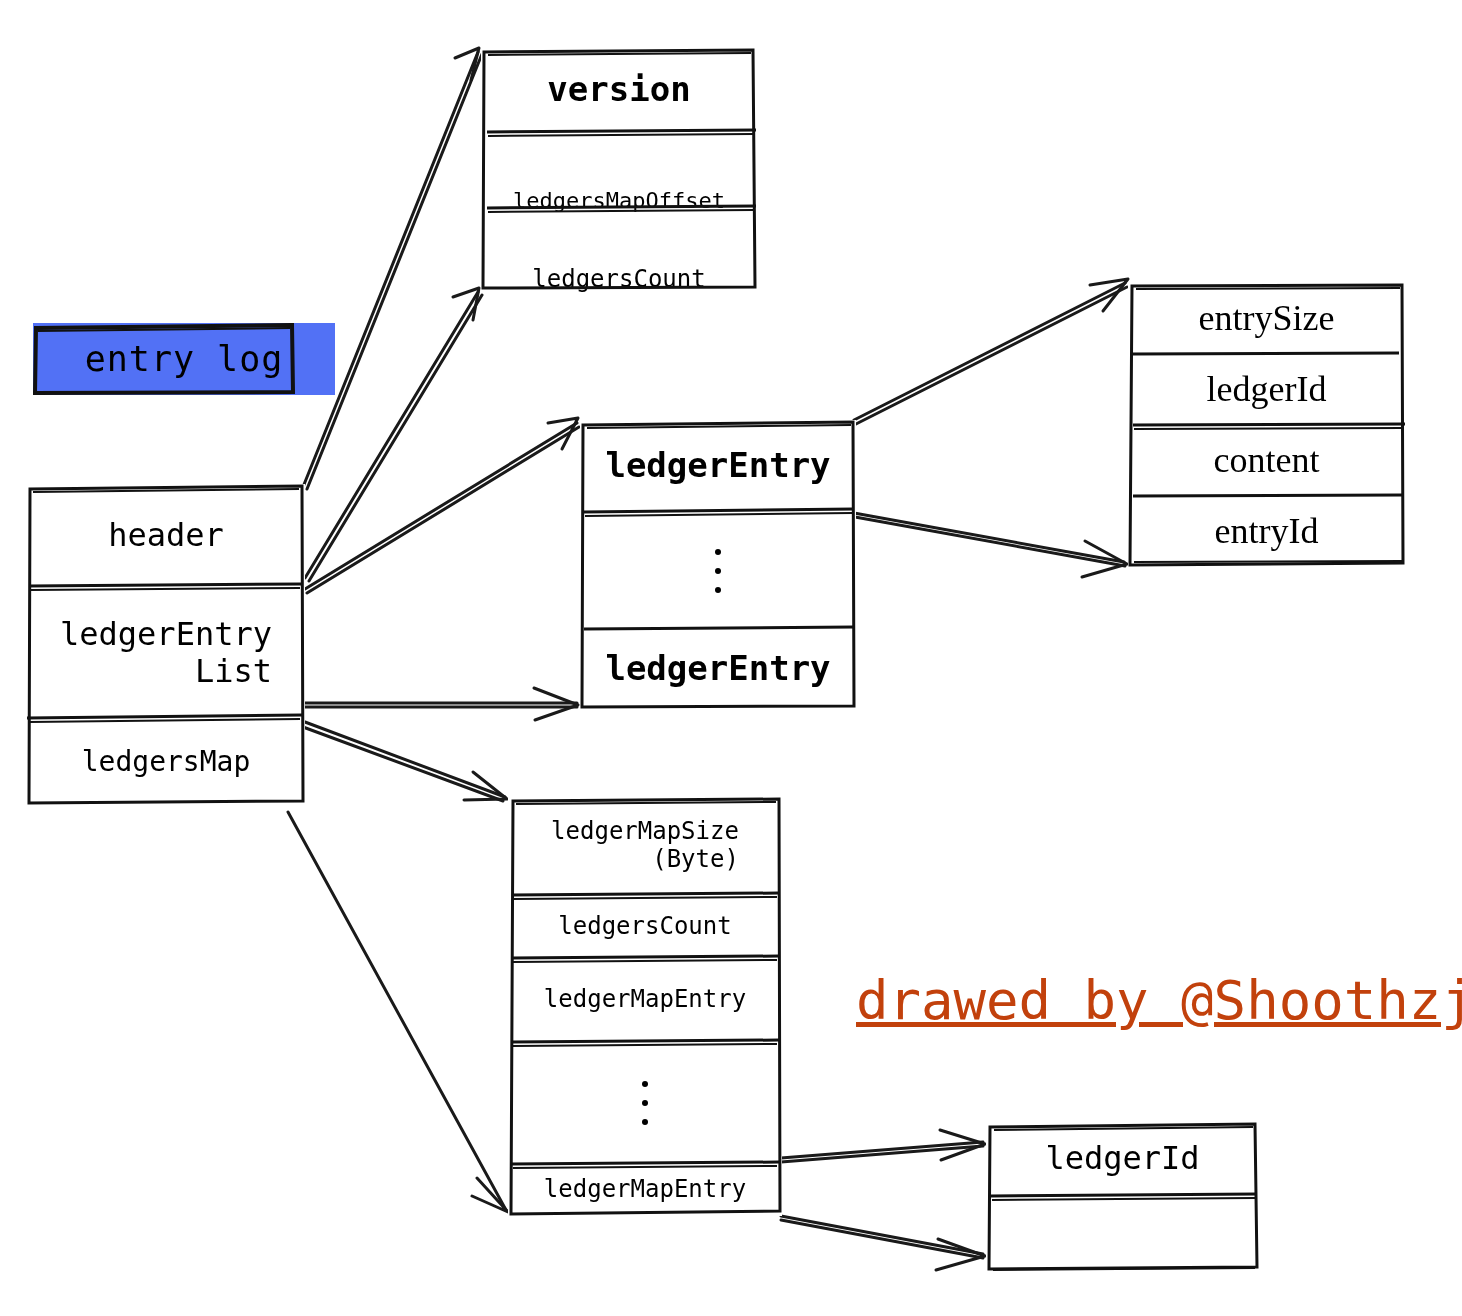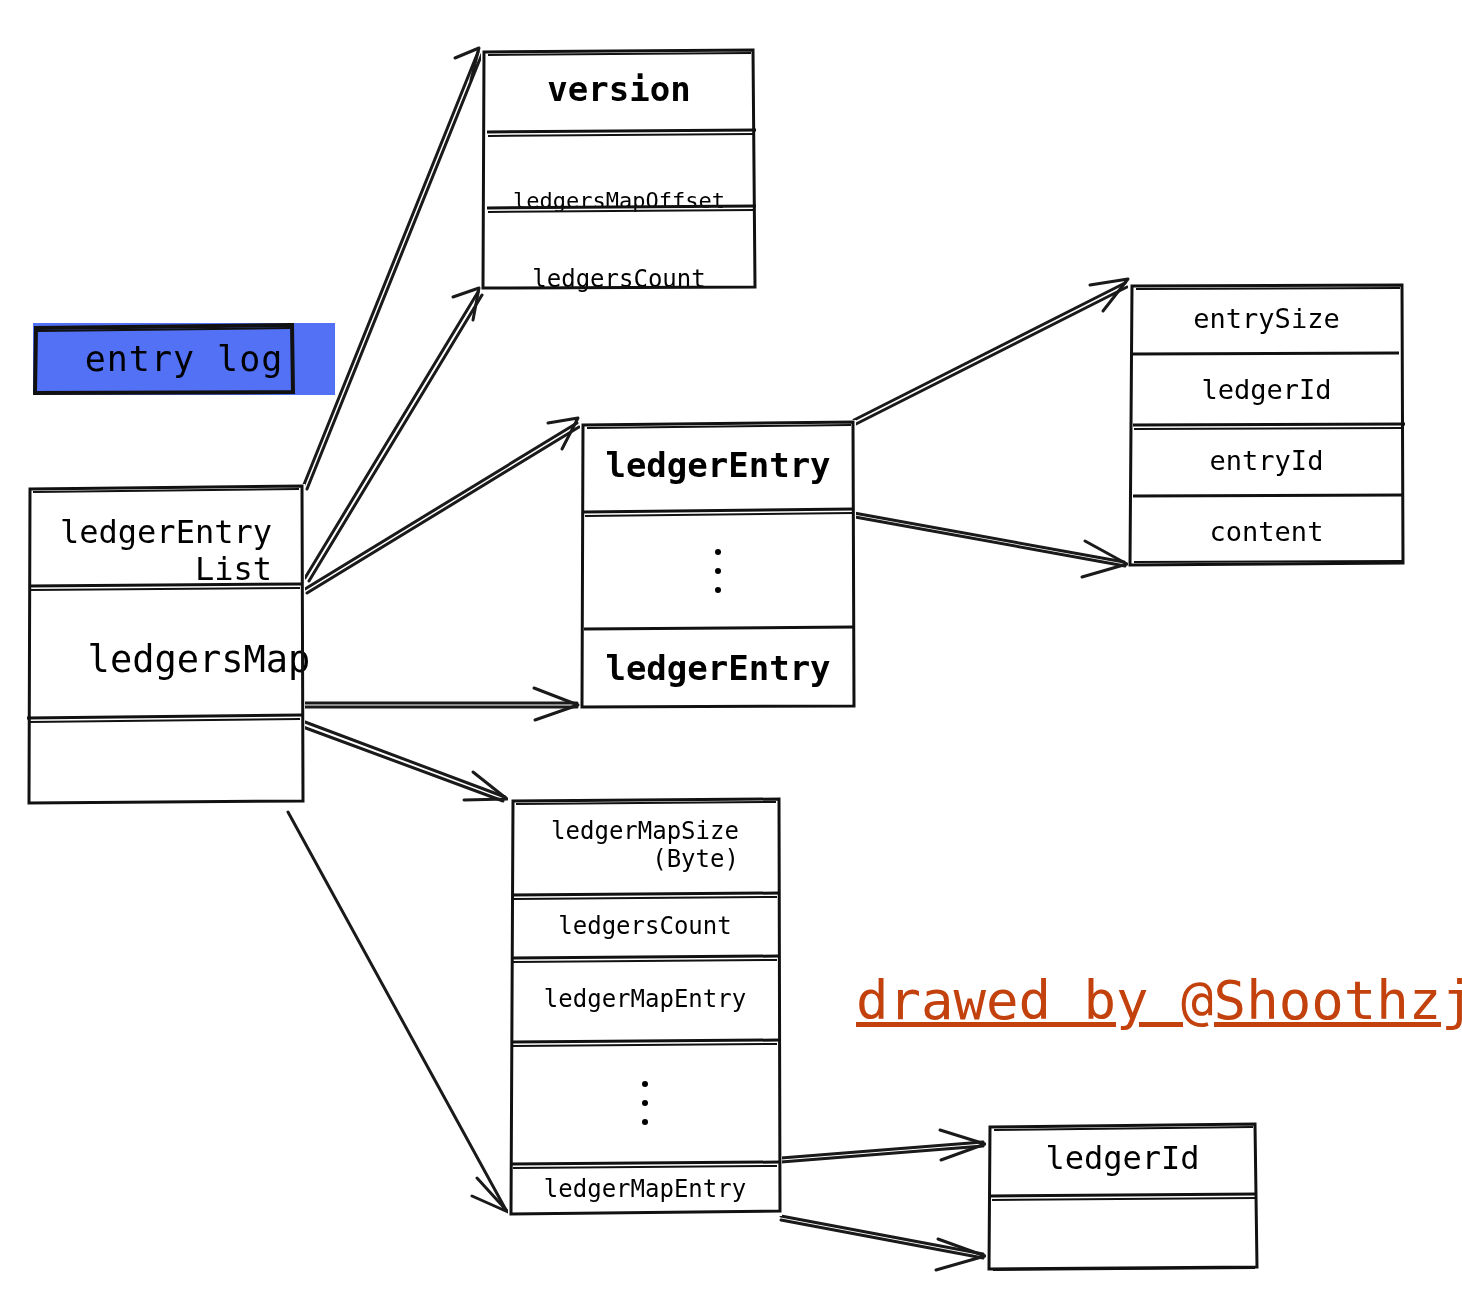--- a/index.html
+++ b/index.html
@@ -55,21 +55,21 @@
 
   
   #entrylog-struct {
     left: 27px;
     top: 484px;
     width: 278px;
     height: 321px;
   }
   #entrylog-struct .cell.r0 { height: 102px; font-size: 32px; }
   #entrylog-struct .cell.r1 { height: 133px; font-size: 32px; }
-  #entrylog-struct .cell.r2 { height: 86px;  font-size: 37px; margin-left: 33px; }
+  #entrylog-struct .cell.r2 { height: 86px;  font-size: 28px; }
 
   
   #version-box {
     left: 481px;
     top: 48px;
     width: 276px;
     height: 242px;
   }
   #version-box .cell.r0 { height: 84px; font-size: 34px; font-weight: bold; }
   #version-box .cell.r1 { height: 78px; font-size: 22px; margin-top: 30px; }
@@ -101,21 +101,21 @@
     background: #000;
   }
 
   
   #entrydetail-box {
     left: 1128px;
     top: 283px;
     width: 277px;
     height: 284px;
   }
-  #entrydetail-box .cell { height: 71px; font-size: 27px; }
+  #entrydetail-box .cell { height: 71px; font-size: 36px; font-family: Liberation Serif, serif; }
 
   
   #ledgermap-box {
     left: 508px;
     top: 797px;
     width: 274px;
     height: 419px;
   }
   #ledgermap-box .cell.r0 { height: 98px;  font-size: 24px; }
   #ledgermap-box .cell.r1 { height: 63px;  font-size: 24px; }
@@ -224,20 +224,21 @@
 
   <div class="box" id="entrylog-struct">
     <svg class="layer" style="width:278px;height:321px;left:0;top:0" viewBox="0 0 278 321">
       <path d="M3,5 L275,2 L276,317 L2,319 Z" fill="none" stroke="#111" stroke-width="3"></path>
       <path d="M6,8 L272,5" fill="none" stroke="#111" stroke-width="2"></path>
       <path d="M2,102 L275,100" fill="none" stroke="#111" stroke-width="3"></path>
       <path d="M3,106 L273,104" fill="none" stroke="#111" stroke-width="2"></path>
       <path d="M0,234 L275,231" fill="none" stroke="#111" stroke-width="3"></path>
       <path d="M2,238 L273,235" fill="none" stroke="#111" stroke-width="2"></path>
     </svg>
+    <div class="cell r0" style="width:100%">header</div>
     <div class="cell r1" style="width:100%">ledgerEntry
 List</div>
     <div class="cell r2" style="width:100%">ledgersMap</div>
   </div>
 
   <div class="box" id="version-box">
     <svg class="layer" style="width:276px;height:242px;left:0;top:0" viewBox="0 0 276 242">
       <path d="M3,4 L272,2 L274,239 L2,240 Z" fill="none" stroke="#111" stroke-width="3"></path>
       <path d="M7,7 L270,5" fill="none" stroke="#111" stroke-width="2"></path>
       <path d="M6,84 L275,82" fill="none" stroke="#111" stroke-width="3"></path>
@@ -270,22 +271,22 @@
       <path d="M4,3 L274,2 L275,280 L2,282 Z" fill="none" stroke="#111" stroke-width="3"></path>
       <path d="M8,6 L272,5" fill="none" stroke="#111" stroke-width="2"></path>
       <path d="M5,71 L271,70" fill="none" stroke="#111" stroke-width="3"></path>
       <path d="M5,142 L277,141" fill="none" stroke="#111" stroke-width="3"></path>
       <path d="M6,146 L274,145" fill="none" stroke="#111" stroke-width="2"></path>
       <path d="M5,213 L274,212" fill="none" stroke="#111" stroke-width="3"></path>
       <path d="M6,279 L274,278" fill="none" stroke="#111" stroke-width="2"></path>
     </svg>
     <div class="cell" style="width:100%">entrySize</div>
     <div class="cell" style="width:100%">ledgerId</div>
+    <div class="cell" style="width:100%">content</div>
     <div class="cell" style="width:100%">entryId</div>
-    <div class="cell" style="width:100%">content</div>
   </div>
 
   <div class="box" id="ledgermap-box">
     <svg class="layer" style="width:274px;height:419px;left:0;top:0" viewBox="0 0 274 419">
       <path d="M5,4 L271,2 L272,414 L3,417 Z" fill="none" stroke="#111" stroke-width="3"></path>
       <path d="M8,7 L268,5" fill="none" stroke="#111" stroke-width="2"></path>
       <path d="M4,98 L271,96" fill="none" stroke="#111" stroke-width="3"></path>
       <path d="M5,102 L269,100" fill="none" stroke="#111" stroke-width="2"></path>
       <path d="M4,161 L271,159" fill="none" stroke="#111" stroke-width="3"></path>
       <path d="M5,165 L269,163" fill="none" stroke="#111" stroke-width="2"></path>

